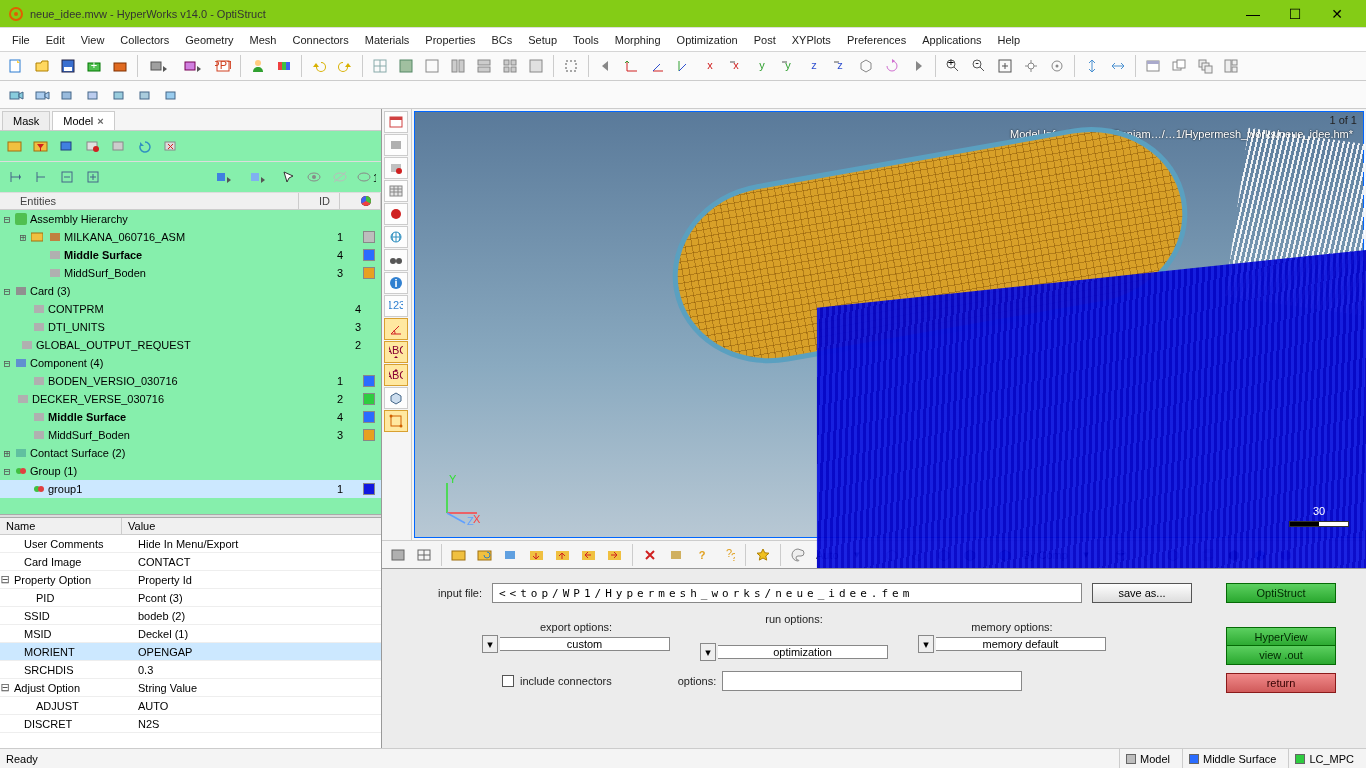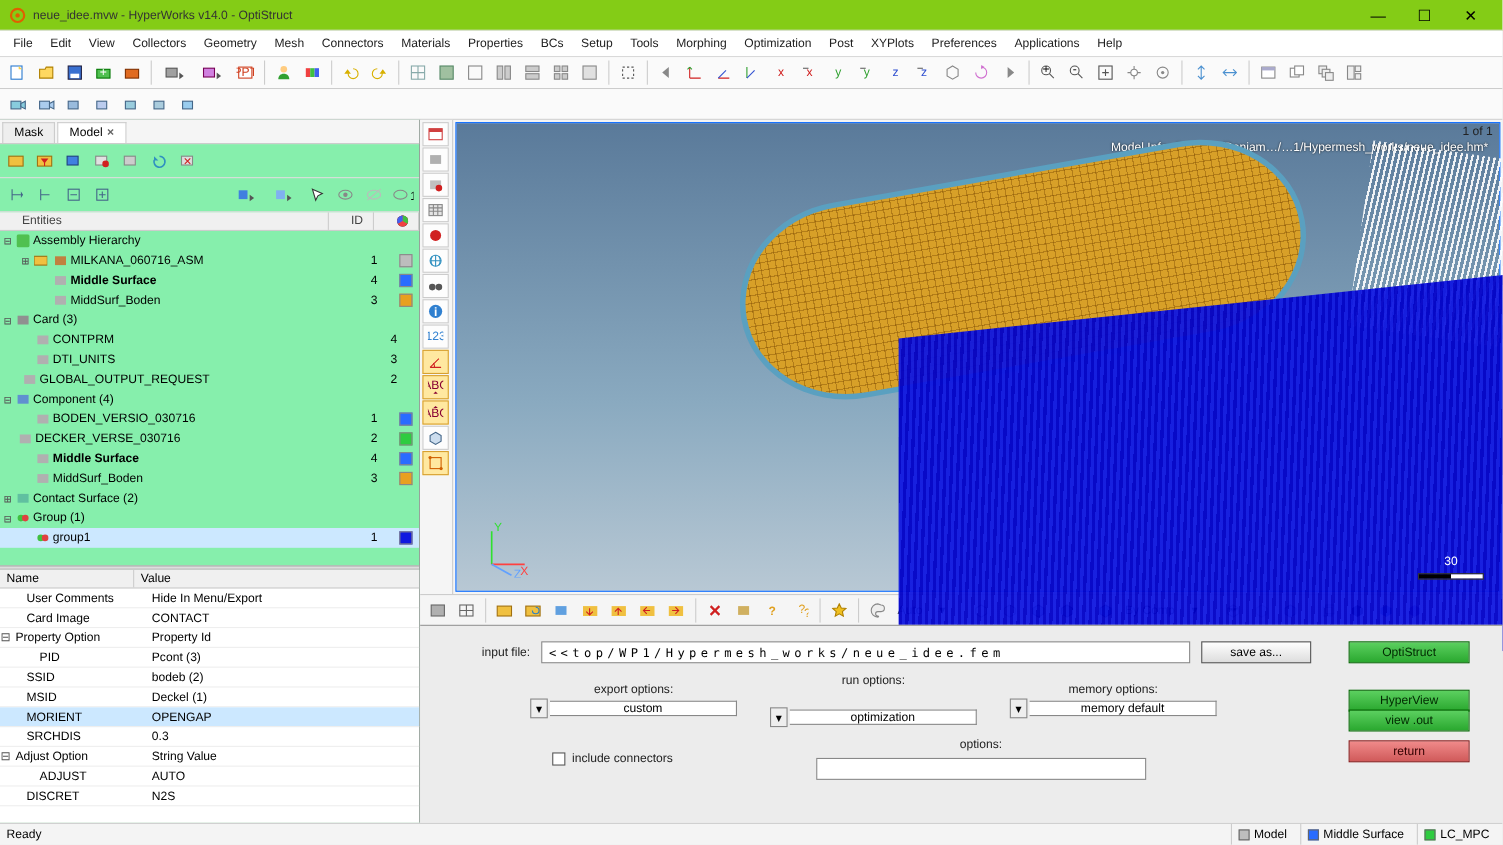--- a/index.html
+++ b/index.html
@@ -1086,21 +1086,21 @@
             </div>
         </div>
         <div style="flex:1"></div>
         <div class="gbtn" style="align-self:center">HyperView</div>
       </div>
       <div class="row" style="margin-top:6px;">
         <div style="margin-left:90px;display:flex;align-items:center">
           <span class="chk"></span>
           <label>include connectors</label>
         </div>
-        <div style="margin-left:120px;display:flex;align-items:center;gap:6px;flex-direction:column;">
+        <div style="margin-left:56px;display:flex;align-items:center;gap:6px;">
           <label>options:</label>
           <div class="txtfield" style="width:300px;letter-spacing:0"></div>
         </div>
         <div style="flex:1"></div>
         <div style="display:flex;flex-direction:column;gap:8px;align-items:flex-end;position:absolute;right:30px;top:76px;">
           <div class="gbtn">view .out</div>
           <div class="rbtn">return</div>
         </div>
       </div>
     </div>

